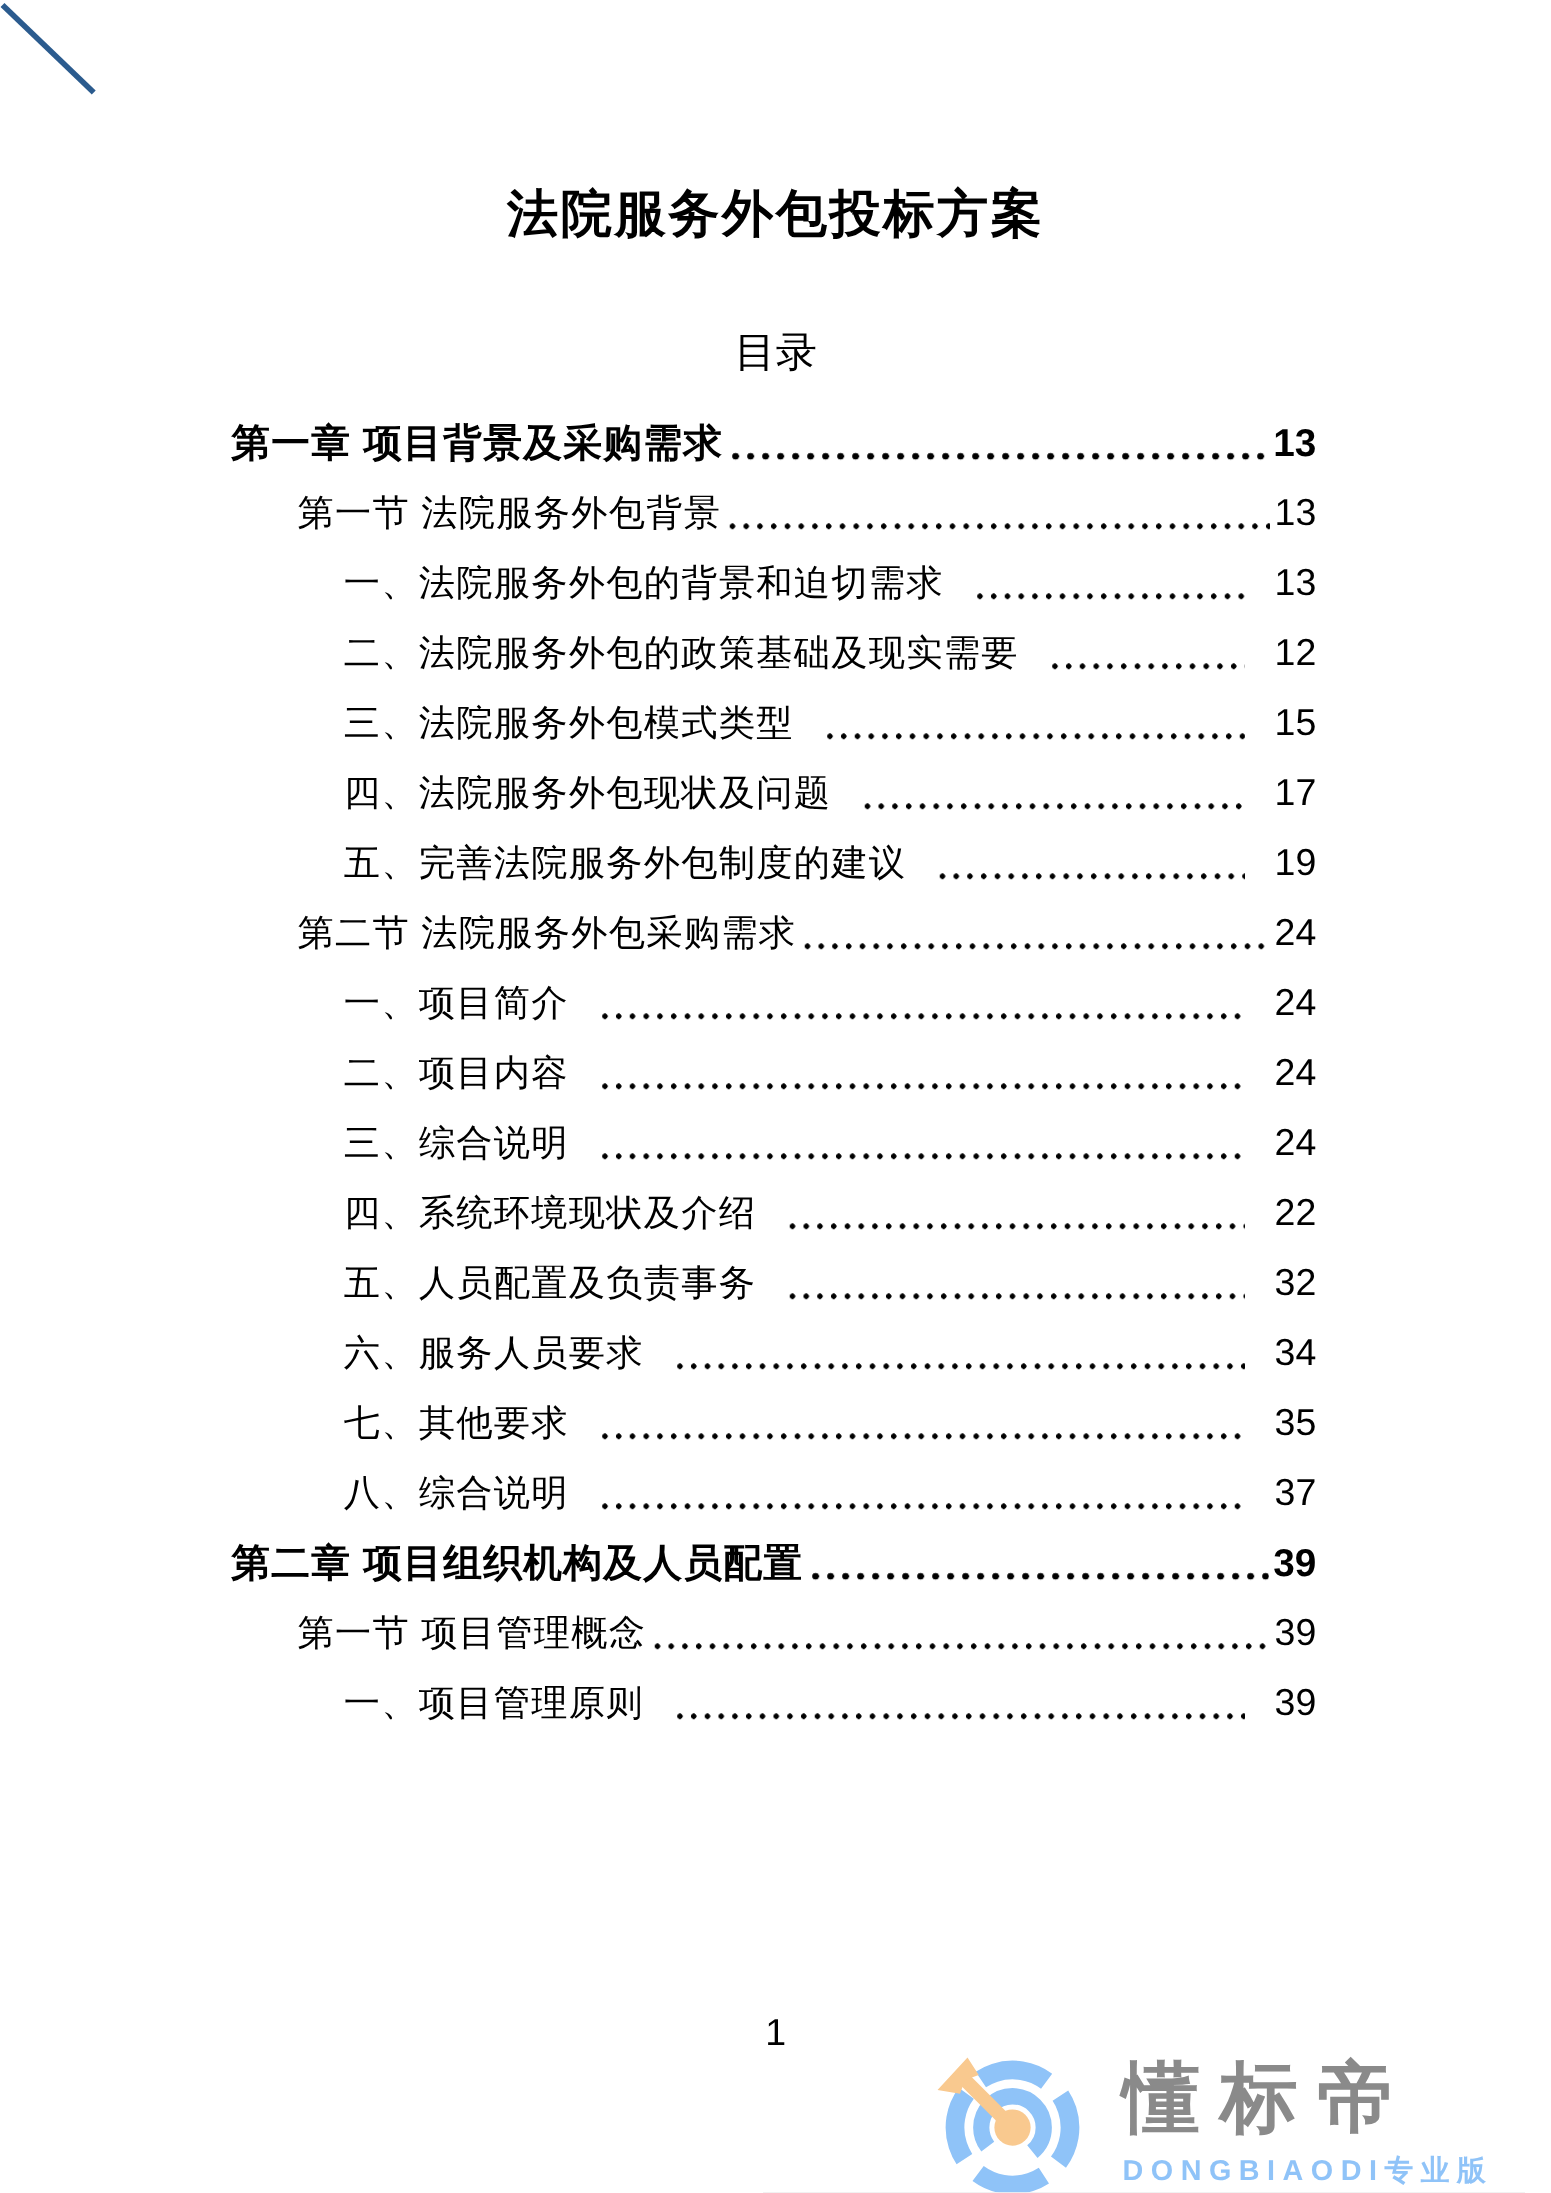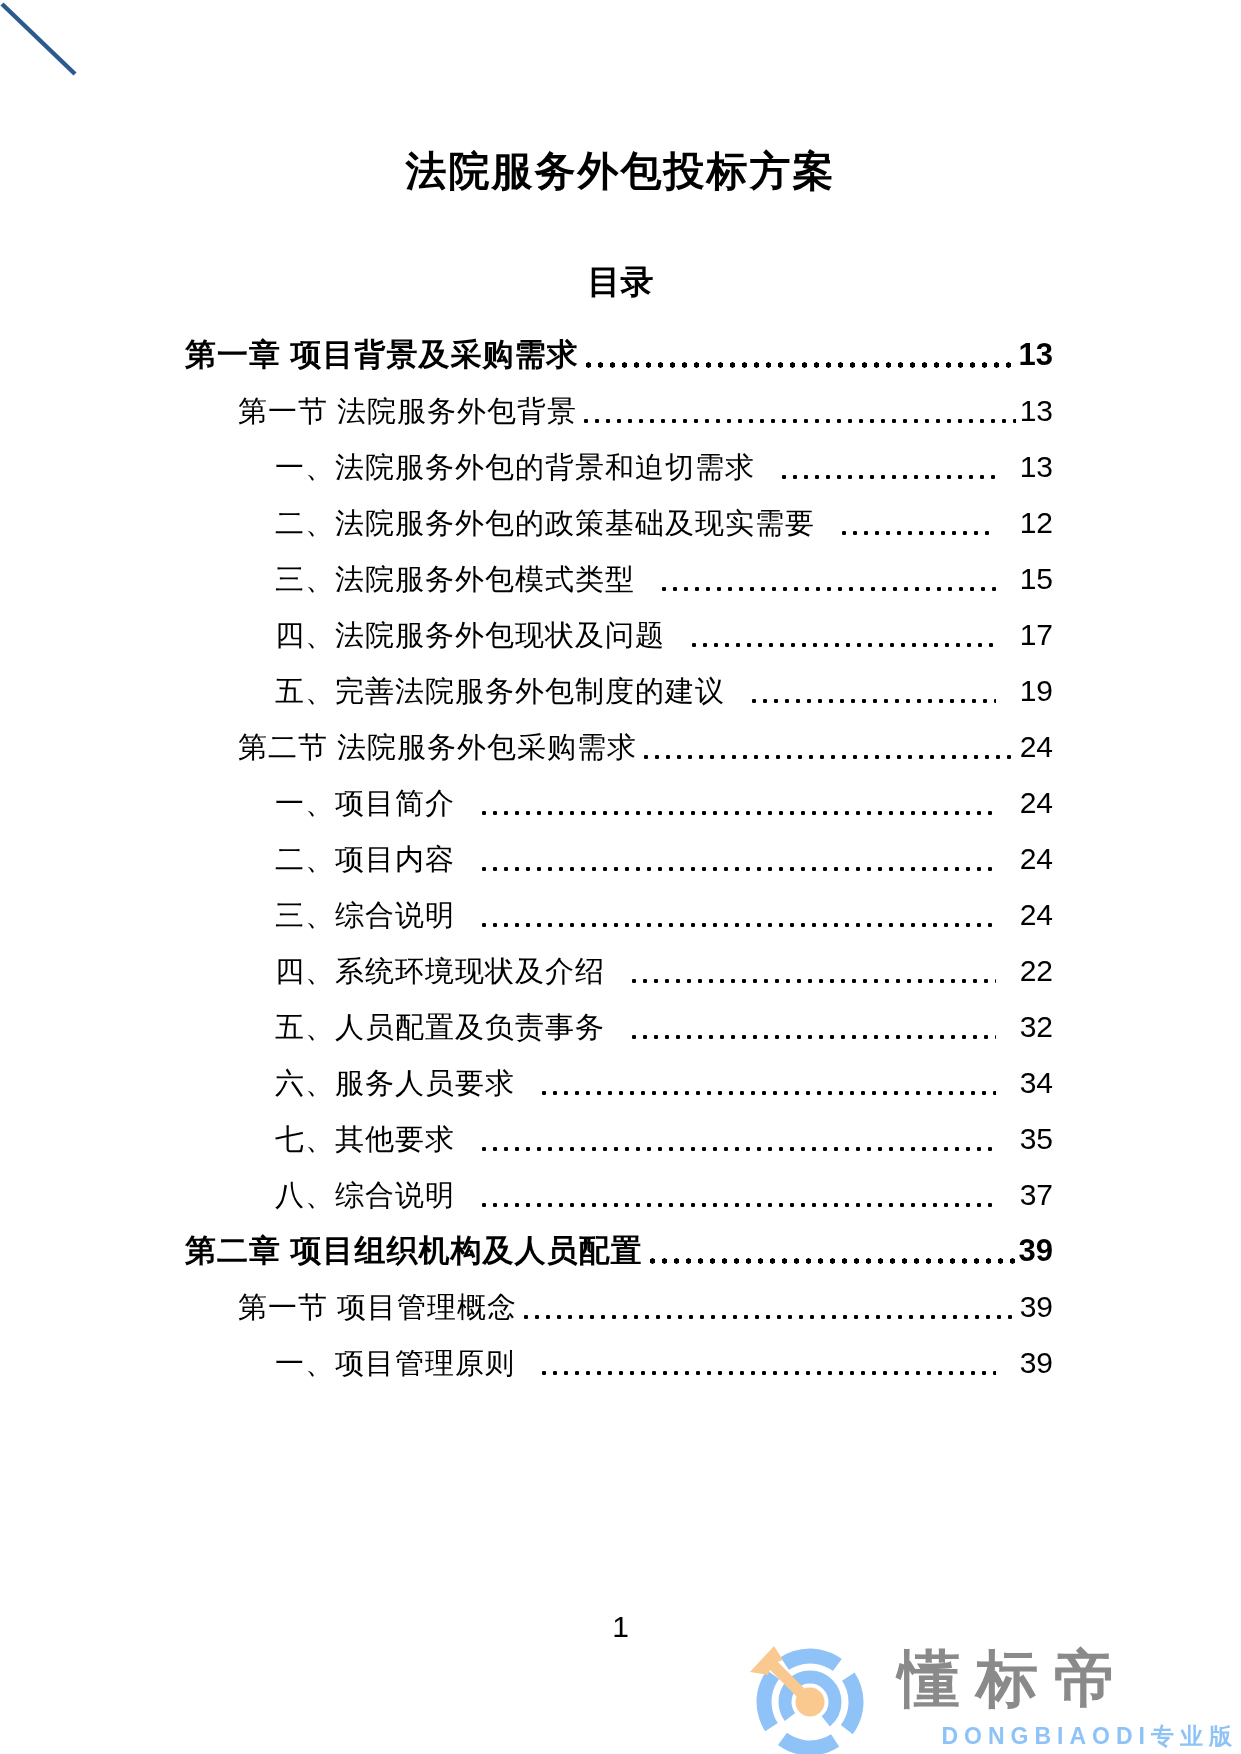--- a/index.html
+++ b/index.html
@@ -19,21 +19,21 @@
     color:#000;
   }
   .corner-line{position:absolute;top:0;left:0;}
   .doc-title{
     position:absolute;top:148px;left:0;width:100%;
     text-align:center;font-size:41px;font-weight:bold;
     letter-spacing:2px;line-height:1.15;
   }
   .toc-heading{
     position:absolute;top:260px;left:0;width:100%;
-    text-align:center;font-size:33px;font-weight:bold;
+    text-align:center;font-size:33px;font-weight:normal;
   }
   .toc-list{
     position:absolute;top:325px;left:185px;width:868px;
   }
   .toc-row{
     display:flex;align-items:flex-end;
     height:56px;box-sizing:border-box;padding-bottom:11px;
     font-size:29px;line-height:1;
   }
   .toc-row .label{white-space:nowrap;flex:0 0 auto;letter-spacing:1px;}
@@ -57,21 +57,21 @@
   }
   .watermark{position:absolute;left:740px;top:1636px;width:501px;height:118px;}
   .wm-icon{position:absolute;left:0;top:0;}
   .wm-text{position:absolute;left:158px;top:0;width:340px;}
   .wm-brand-cn{
     font-size:62px;font-weight:bold;color:var(--wm-gray);
     letter-spacing:16px;line-height:86px;white-space:nowrap;
   }
   .wm-brand-en{
     margin-top:2px;font-size:23px;font-weight:bold;color:var(--wm-blue);
-    letter-spacing:6px;white-space:nowrap;line-height:24px;text-align:right;
+    letter-spacing:6px;white-space:nowrap;line-height:24px;
   }
 </style>
 </head>
 <body>
 
 <div class="page">
 
   <svg class="corner-line" width="90" height="90" viewBox="0 0 90 90">
     <line x1="2" y1="4" x2="75" y2="74" stroke="#2B5B8E" stroke-width="4.5"></line>
   </svg>

